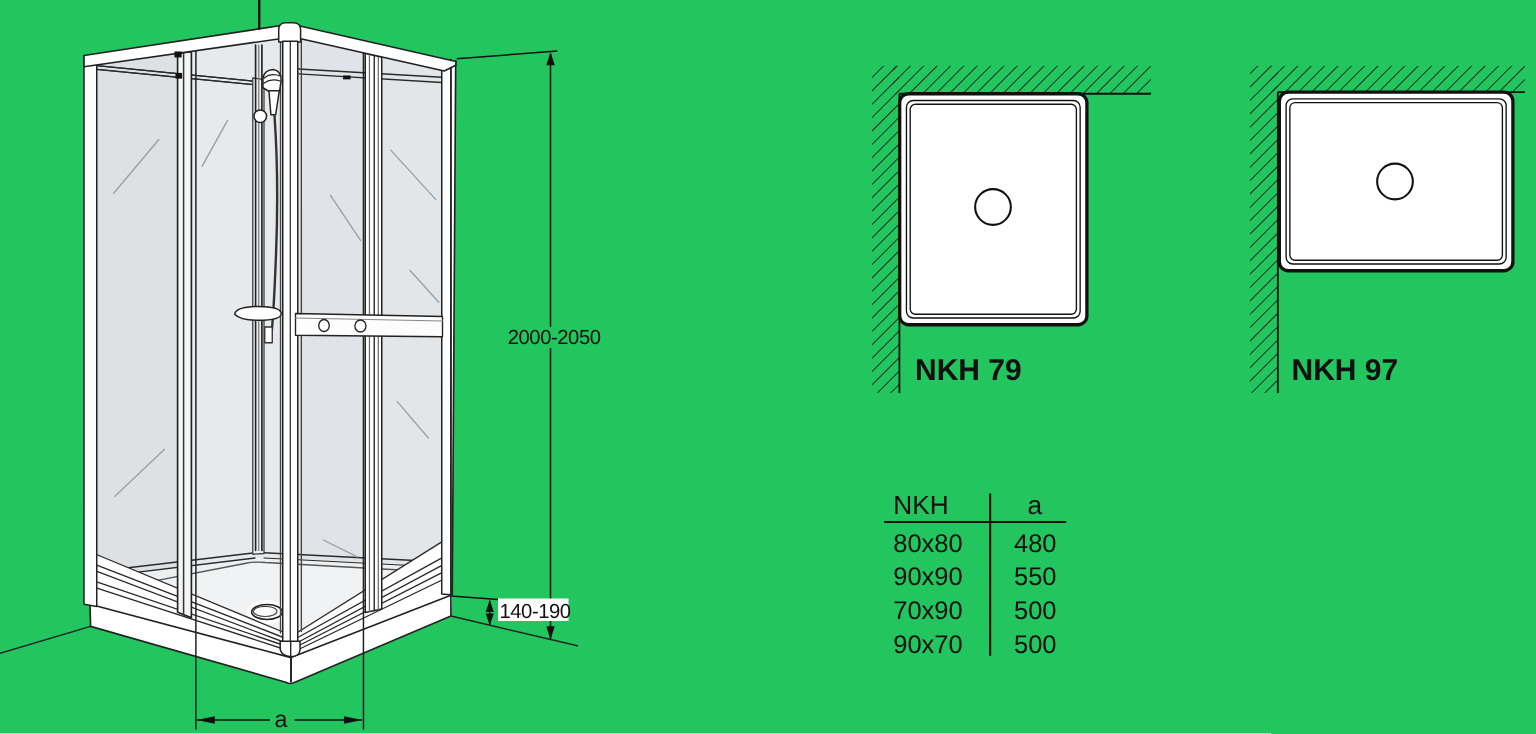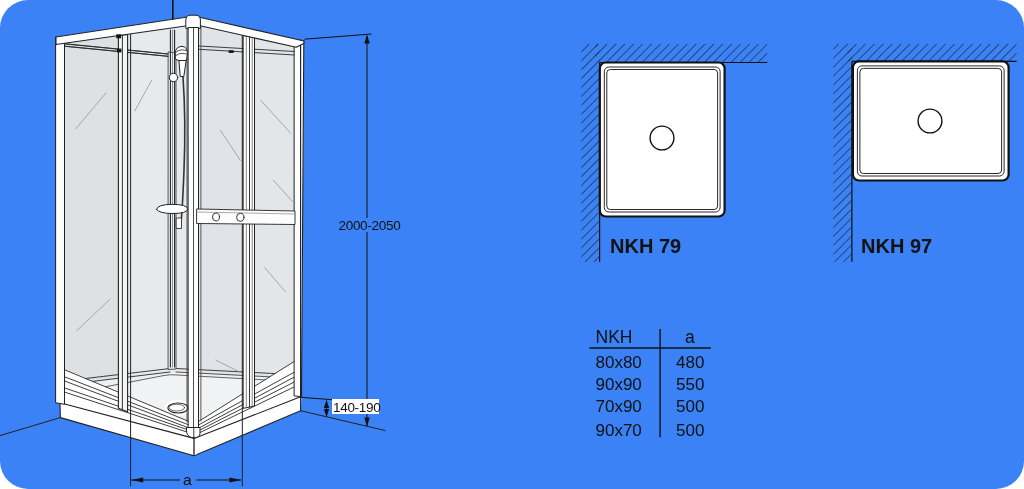--- a/index.html
+++ b/index.html
@@ -1,17 +1,17 @@
 <!DOCTYPE html>
 <html><head>
 <meta charset="utf-8">
 <style>
   html,body{margin:0;padding:0;background:#ffffff;}
-  .page{position:relative;width:1024px;height:489px;background:#3b82f6;overflow:hidden;
-        font-family:"Liberation Sans", sans-serif;border-radius:28px;}
+  .page{position:relative;width:1024px;height:489px;background:#22c55e;overflow:hidden;
+        font-family:"Liberation Sans", sans-serif;}
   svg{position:absolute;left:0;top:0;}
   text{font-family:"Liberation Sans", sans-serif;fill:#111;}
 </style>
 </head>
 <body>
 <div class="page">
 <svg width="1024" height="489" viewBox="0 0 1024 489">
 <defs>
 
   <pattern id="hatch" width="6.3" height="6.3" patternUnits="userSpaceOnUse" patternTransform="rotate(45)">

